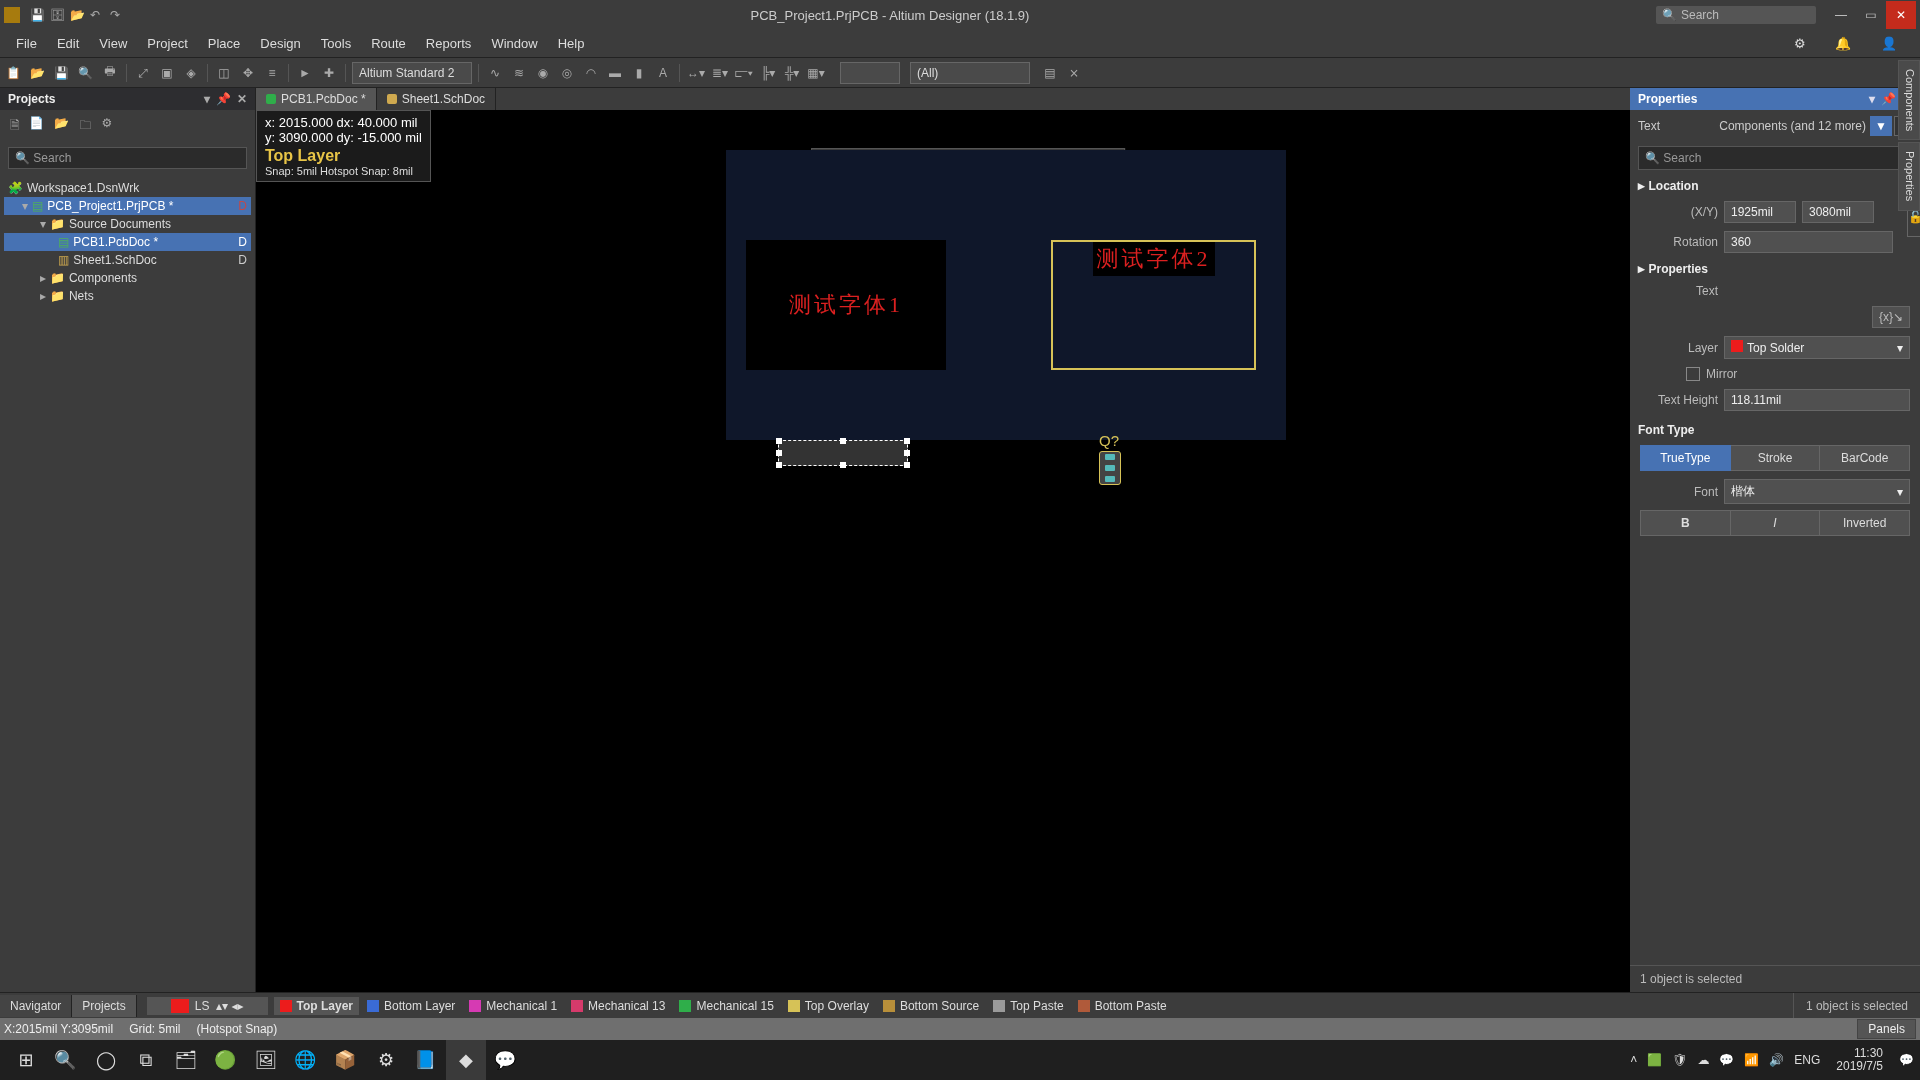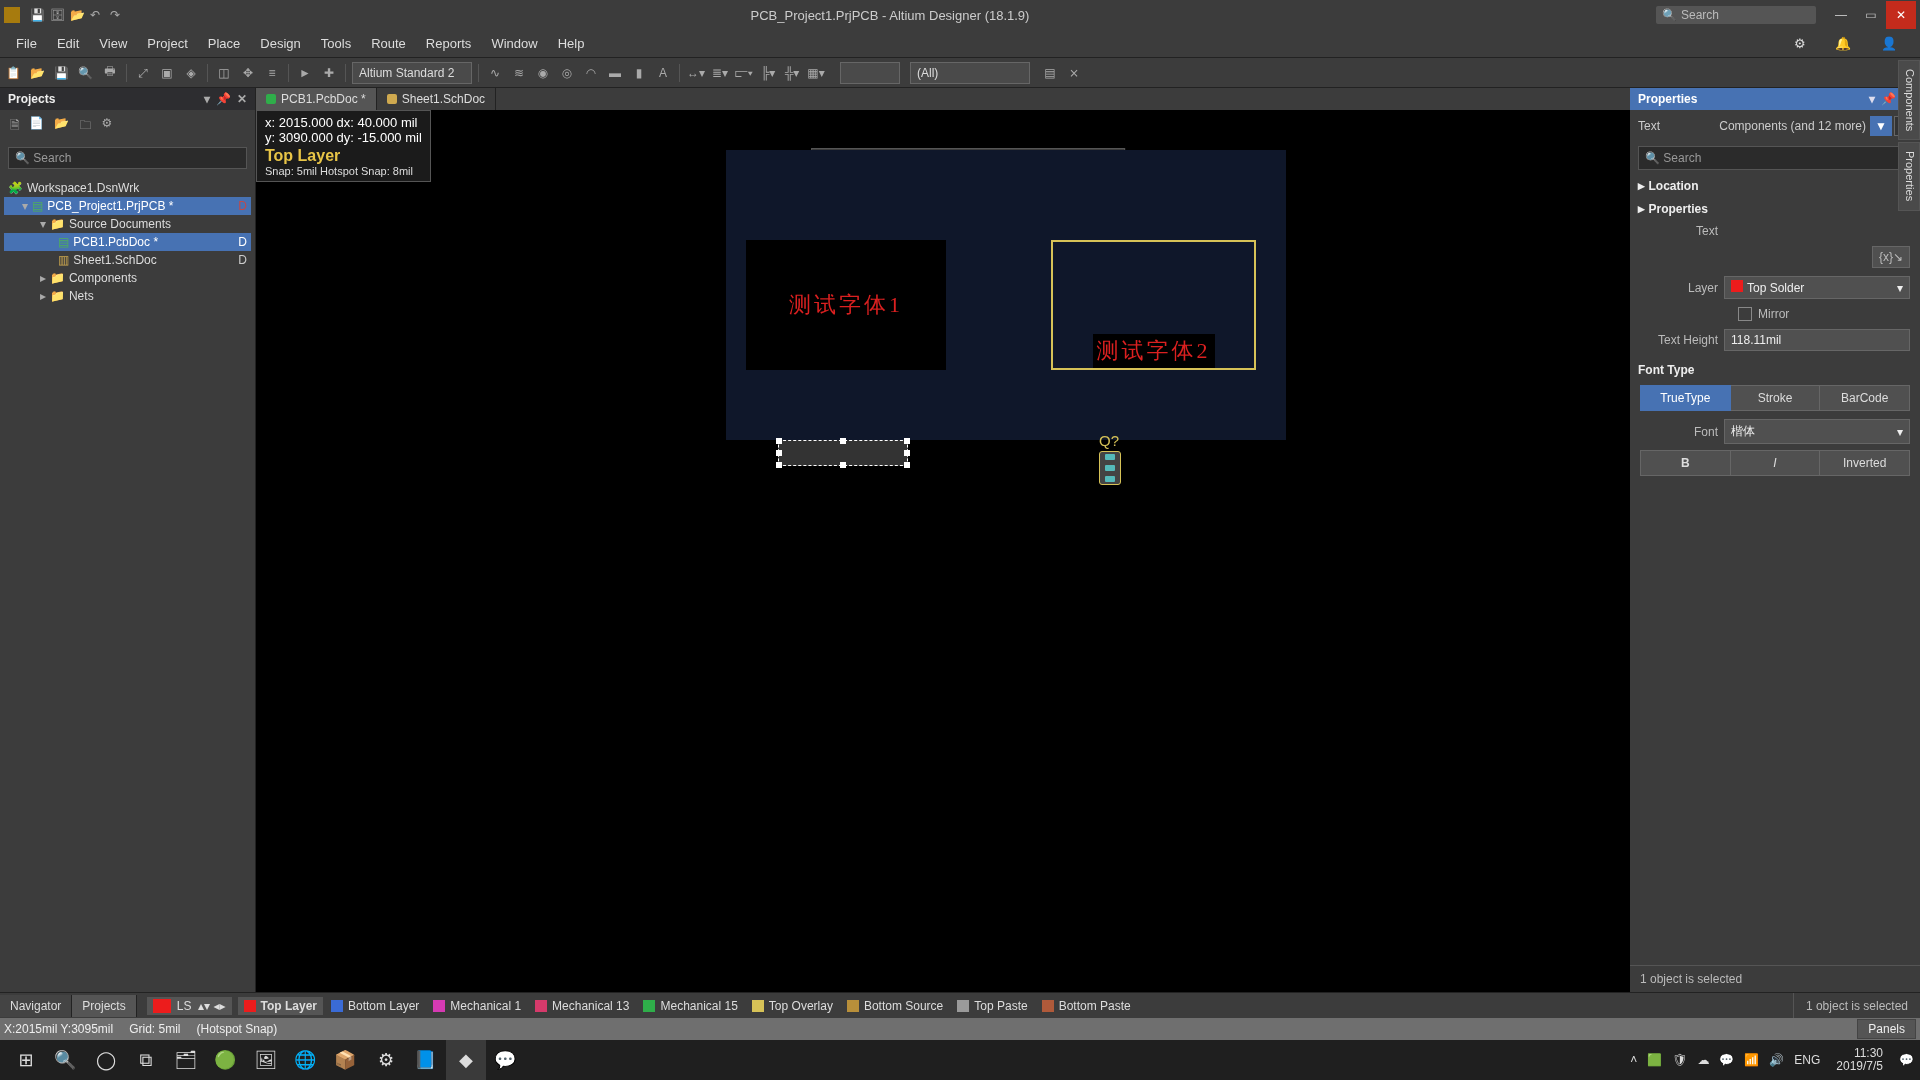--- a/index.html
+++ b/index.html
@@ -58,21 +58,21 @@
 .doctab .dot { width: 10px; height: 10px; border-radius: 2px; }
 .canvas-wrap { flex: 1; position: relative; background: #000; }
 .coord-box { position: absolute; top: 0; left: 0; background: rgba(30,30,30,.9); border: 1px solid #555; padding: 4px 8px; font-family: monospace; }
 .coord-box .line1 { color: #fff; font-size: 13px; }
 .coord-box .layer { color: #e8c547; font-weight: bold; font-size: 16px; margin-top: 2px;}
 .coord-box .snap { color: #ddd; font-size: 11px; }
 
 
 .pcb-board { position: absolute; left: 470px; top: 40px; width: 560px; height: 290px; background: #0f172a; }
 .pcb-black-box { position: absolute; left: 20px; top: 90px; width: 200px; height: 130px; background: #000; display:flex; align-items:center; justify-content:center; }
-.pcb-outline-box { position: absolute; right: 30px; top: 90px; width: 205px; height: 130px; border: 2px solid #d6c257; display:flex; align-items:flex-end; justify-content:center; }
+.pcb-outline-box { position: absolute; right: 30px; top: 90px; width: 205px; height: 130px; border: 2px solid #d6c257; display:flex; align-items:flex-start; justify-content:center; }
 .cjk-text { color: #db2020; font-family: serif; font-size: 22px; letter-spacing: 3px;}
 .cjk-text.highlight { background: #000; padding: 2px 4px; }
 .sel-object { position: absolute; left: 52px; top: 290px; width: 130px; height: 26px; background: #333; border: 1px dashed #fff; }
 .sel-object .handle { position: absolute; width: 6px; height: 6px; background: #fff; }
 .component { position: absolute; right: 165px; top: 282px; }
 .component .refdes { color: #d6c257; font-size: 15px; }
 .component .body { width: 22px; height: 34px; background: #444; border-radius: 3px; margin-top: 2px; border:1px solid #d6c257; display:flex; flex-direction:column; align-items:center; justify-content:space-around;}
 .component .body .pin { width: 10px; height: 6px; background: #5bb; border-radius:1px;}
 
 
@@ -98,31 +98,31 @@
 .props .xy-pair { display:flex; gap:6px; flex:1;}
 .props .xy-pair input { width: 72px; }
 .props .lock { width:22px; height:40px; border:1px solid #666; display:flex; align-items:center; justify-content:center; color:#aaa; margin-left:4px;}
 .props textarea { width: 175px; height: 72px; resize: none; }
 .props .dropdown { display:flex; align-items:center; flex:1; justify-content:space-between; }
 .props .dropdown .sw { width:12px; height:12px; background:#ec1c1c; display:inline-block; margin-right:4px;}
 .props .seg { display:flex; margin: 4px 10px; }
 .props .seg div { flex:1; text-align:center; padding:5px 0; background:#505050; border:1px solid #666; color:#ddd; }
 .props .seg div+div { border-left:none; }
 .props .seg .active { background:#4772b3; color:#fff; border-color:#4772b3;}
-.props .chk-row { display:flex; align-items:center; gap:6px; padding-left:108px; color:#bbb; padding-top:4px; padding-bottom:4px;}
+.props .chk-row { display:flex; align-items:center; gap:6px; padding-left:56px; color:#bbb; padding-top:4px; padding-bottom:4px;}
 .props .chk-row .chk { width:14px; height:14px; border:1px solid #888; display:inline-block;}
 .props .sel-line { margin-top:auto; border-top:1px solid #555; padding:6px 10px; color:#bbb;}
 
 
 .bottom-tabs { height: 26px; background: #3c3c3c; display:flex; align-items:center; border-top:1px solid #222;}
 .bottom-tabs .left-tabs { display:flex; }
 .bottom-tabs .left-tabs div { padding: 4px 10px; background:#444; border-right:1px solid #222; color:#ddd;}
 .bottom-tabs .left-tabs div.active { background:#555; }
 .bottom-tabs .layers { display:flex; margin-left:10px; gap:2px; align-items:center; overflow:hidden;}
-.bottom-tabs .layers .lsbox { display:flex; align-items:center; background:#555; padding:2px 6px; color:#ddd; margin-right:4px;justify-content:center;}
+.bottom-tabs .layers .lsbox { display:flex; align-items:center; background:#555; padding:2px 24px; color:#ddd; margin-right:4px;justify-content:center;}
 .layer-tab { display:flex; align-items:center; padding:2px 6px; gap:5px; color:#ddd;}
 .layer-tab.active { background:#555; font-weight:600;}
 .layer-tab .sw { width:12px; height:12px; display:inline-block;}
 .bottom-tabs .sel-note { margin-left:auto; padding:0 12px; color:#bbb; border-left: 1px solid #555; height:100%; display:flex; align-items:center;}
 
 
 .statusbar { height: 22px; background: #6f6f6f; color: #eee; display:flex; align-items:center; padding: 0 4px; gap: 16px; font-size: 12px;}
 .statusbar .panels-btn { margin-left:auto; background:#555; padding:2px 10px; border:1px solid #444;}
 
 
@@ -353,20 +353,36 @@
     </div>
     <div class="subline">
       <span>Text</span>
       <span style="margin-left:auto">Components (and 12 more)</span>
       <span class="filter-btn">▼</span>
       <span class="drop-btn">▾</span>
     </div>
     <div class="psearch">🔍&nbsp;<span>Search</span></div>
 
     <div class="section-hdr">▸ <span>Location</span></div>
+    <div style="display:flex; align-items:stretch; padding:0 10px;">
+      <div style="flex:1">
+        <div class="form-row" style="padding-left:0">
+          <label>(X/Y)</label>
+          <div class="xy-pair">
+            <input value="1925mil" style="">
+            <input value="3080mil" style="">
+          </div>
+        </div>
+        <div class="form-row" style="padding-left:0">
+          <label>Rotation</label>
+          <input style="flex: 1 1 0%;" value="360">
+        </div>
+      </div>
+      <div class="lock">🔓</div>
+    </div>
 
     <div class="section-hdr">▸ <span>Properties</span></div>
     <div class="form-row" style="align-items:flex-start">
       <label>Text</label>
     </div>
     <div class="form-row" style="justify-content:flex-end; padding-right:10px;">
        <span style="border:1px solid #666; padding:3px 6px; background:#505050; color:#bbb">{x}↘</span>
     </div>
     <div class="form-row">
       <label>Layer</label>

